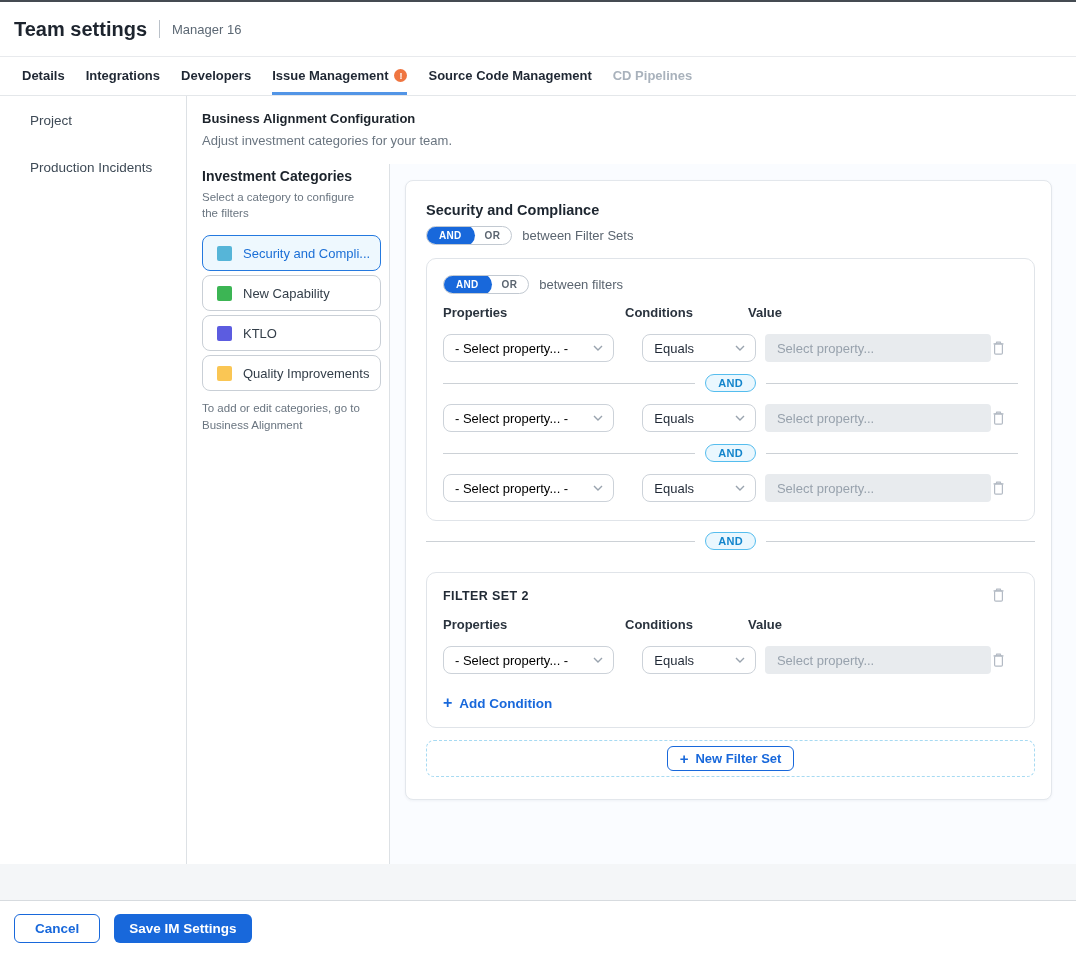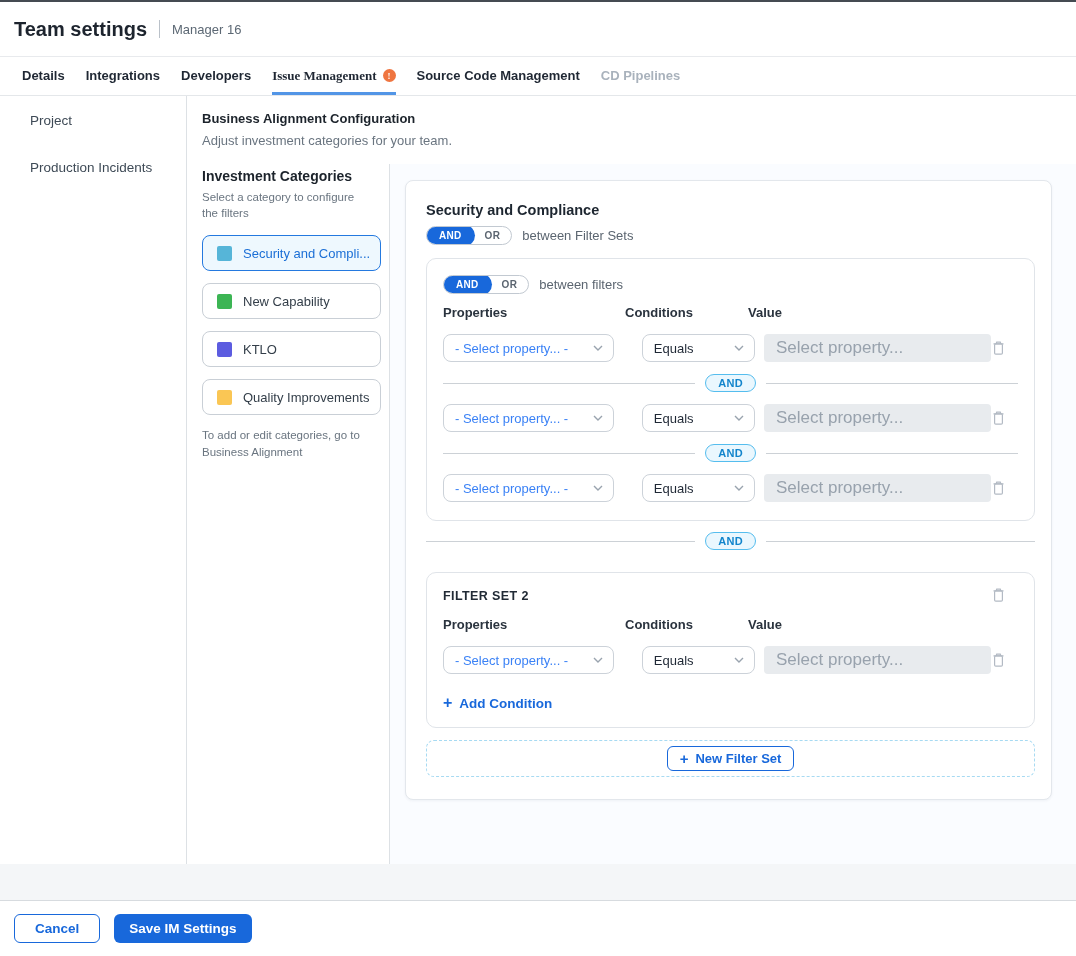--- a/index.html
+++ b/index.html
@@ -9,64 +9,64 @@
 
   
   .header { height: 55px; border-bottom: 1px solid #e8eaed; display: flex; align-items: center; padding-left: 14px; flex: 0 0 auto; }
   .page-title { font-size: 20px; font-weight: bold; color: #1d242e; }
   .title-sep { width: 1px; height: 18px; background: #bac1c9; margin: 0 12px; }
   .manager-label { font-size: 13px; color: #5c6874; }
 
   
   .tab-bar { height: 39px; border-bottom: 1px solid #e4e7ea; display: flex; align-items: stretch; padding-left: 22px; gap: 21px; flex: 0 0 auto; }
   .tab { display: flex; align-items: center; gap: 6px; font-size: 13px; font-weight: 600; color: #1f2733; cursor: pointer; border-bottom: 3px solid transparent; padding-top: 2px; }
-  .tab.active { border-bottom-color: #5295e6; font-family: Liberation Serif, serif; }
+  .tab.active { border-bottom-color: #5295e6; }
   .tab.disabled { color: #a9b2bc; cursor: default; }
   .warn-badge { width: 13px; height: 13px; border-radius: 50%; background: #ef7540; color: #fff; font-size: 9px; font-weight: bold; display: flex; align-items: center; justify-content: center; }
 
   
   .content { flex: 1 1 auto; display: flex; min-height: 0; }
   .left-nav { width: 187px; flex: 0 0 auto; border-right: 1px solid #dde1e5; padding: 6px 0 0 0; }
   .nav-item { height: 36px; margin: 0 1px 11px 14px; display: flex; align-items: center; padding-left: 16px; font-size: 13.5px; color: #3e4a56; border-radius: 8px; cursor: pointer; }
   .nav-item.selected { background: #c8ebf5; color: #29404e; }
 
   .main-col { flex: 1 1 auto; display: flex; flex-direction: column; min-width: 0; }
   .head-block { padding: 15px 0 16px 15px; }
   .main-heading { font-size: 13px; font-weight: bold; color: #1c232b; }
   .main-subheading { font-size: 13px; color: #6a7580; margin-top: 7px; }
 
   .body-row { flex: 1 1 auto; display: flex; min-height: 0; }
   .cat-col { width: 203px; flex: 0 0 auto; border-right: 1px solid #dde1e5; padding: 4px 10px 0 15px; }
   .cat-title { font-size: 14px; font-weight: bold; color: #1c232b; }
   .cat-hint { font-size: 11.5px; color: #6a7580; line-height: 1.35; margin-top: 6px; width: 170px; }
   .cat-list { margin-top: 14px; }
-  .cat-btn { height: 36px; border: 1px solid #c9cfd6; border-radius: 8px; background: #fff; display: flex; align-items: center; gap: 11px; padding-left: 14px; margin-bottom: 12px; font-size: 13px; color: #333e49; cursor: pointer; width: 179px; }
+  .cat-btn { height: 36px; border: 1px solid #c9cfd6; border-radius: 8px; background: #fff; display: flex; align-items: center; gap: 11px; padding-left: 14px; margin-bottom: 4px; font-size: 13px; color: #333e49; cursor: pointer; width: 179px; }
   .cat-btn.selected { border-color: #2479df; background: #eef8fe; color: #1b6fd6; }
   .swatch { width: 15px; height: 15px; border-radius: 2px; flex: 0 0 auto; }
   .cat-foot { font-size: 11.5px; color: #6a7580; line-height: 1.45; margin-top: 9px; width: 172px; }
 
   .filter-area { flex: 1 1 auto; background: #fafcff; padding: 16px 24px 0 15px; min-width: 0; }
   .panel { background: #fff; border: 1px solid #e3e7ec; border-radius: 8px; box-shadow: 0 1px 3px rgba(23,43,77,0.05); padding: 21px 16px 22px 20px; }
   .panel-title { font-size: 14.5px; font-weight: bold; color: #1d2630; }
   .toggle-row { display: flex; align-items: center; gap: 10px; margin-top: 8px; }
   .andor { display: flex; align-items: center; border: 1px solid #c2c9d1; border-radius: 999px; height: 19px; background: #fff; overflow: hidden; }
   .andor .seg { font-size: 10px; font-weight: bold; display: flex; align-items: center; height: 19px; padding: 0 11px; cursor: pointer; color: #5b6570; letter-spacing: .3px; }
   .andor .seg.on { background: #1868db; color: #fff; border-radius: 999px; margin: -1px; height: 21px; padding: 0 13px; }
   .toggle-caption { font-size: 13px; color: #5b6570; }
 
   .set-card { border: 1px solid #e0e4e9; border-radius: 10px; padding: 14px 16px 18px 16px; margin-top: 13px; }
   .col-heads { display: flex; margin-top: 11px; font-size: 13px; font-weight: bold; color: #2a333e; }
   .col-heads .c1 { width: 182px; }
   .col-heads .c2 { width: 123px; }
 
   .filter-row { display: flex; align-items: center; margin-top: 14px; }
   .select { height: 28px; border: 1px solid #ccd2d9; border-radius: 8px; background: #fff; display: flex; align-items: center; justify-content: space-between; padding: 0 10px 0 11px; font-size: 13px; cursor: pointer; }
-  .select.prop { width: 172px; margin-right: 28px; color: #3b82f6; }
+  .select.prop { width: 172px; margin-right: 28px; color: #000000; }
   .select.cond { width: 114px; margin-right: 9px; color: #1f2835; }
-  .value-input { width: 227px; height: 28px; background: #e8ebee; border: none; border-radius: 4px; padding: 0 12px; font-size: 17px; color: #333; font-family: "Liberation Sans", sans-serif; }
+  .value-input { width: 227px; height: 28px; background: #e8ebee; border: none; border-radius: 4px; padding: 0 12px; font-size: 13px; color: #333; font-family: "Liberation Sans", sans-serif; }
   .value-input::placeholder { color: #98a2ad; }
   .trash-btn { margin-left: auto; margin-right: 12px; background: none; border: none; cursor: pointer; display: flex; align-items: center; padding: 0; }
 
   .connector { display: flex; align-items: center; gap: 10px; margin: 12px 0; }
   .connector .line { flex: 1 1 auto; height: 1px; background: #ccd1d6; }
   .conn-pill { border: 1px solid #55bdee; background: #eaf7fe; color: #1285cc; border-radius: 999px; padding: 2px 12px; font-size: 11px; font-weight: bold; letter-spacing: .3px; }
   .connector.between-sets { margin: 11px 0 22px 0; }
 
   .set2-head { display: flex; align-items: flex-end; }
   .set2-title { font-size: 12.5px; font-weight: bold; color: #222b36; letter-spacing: .4px; }

